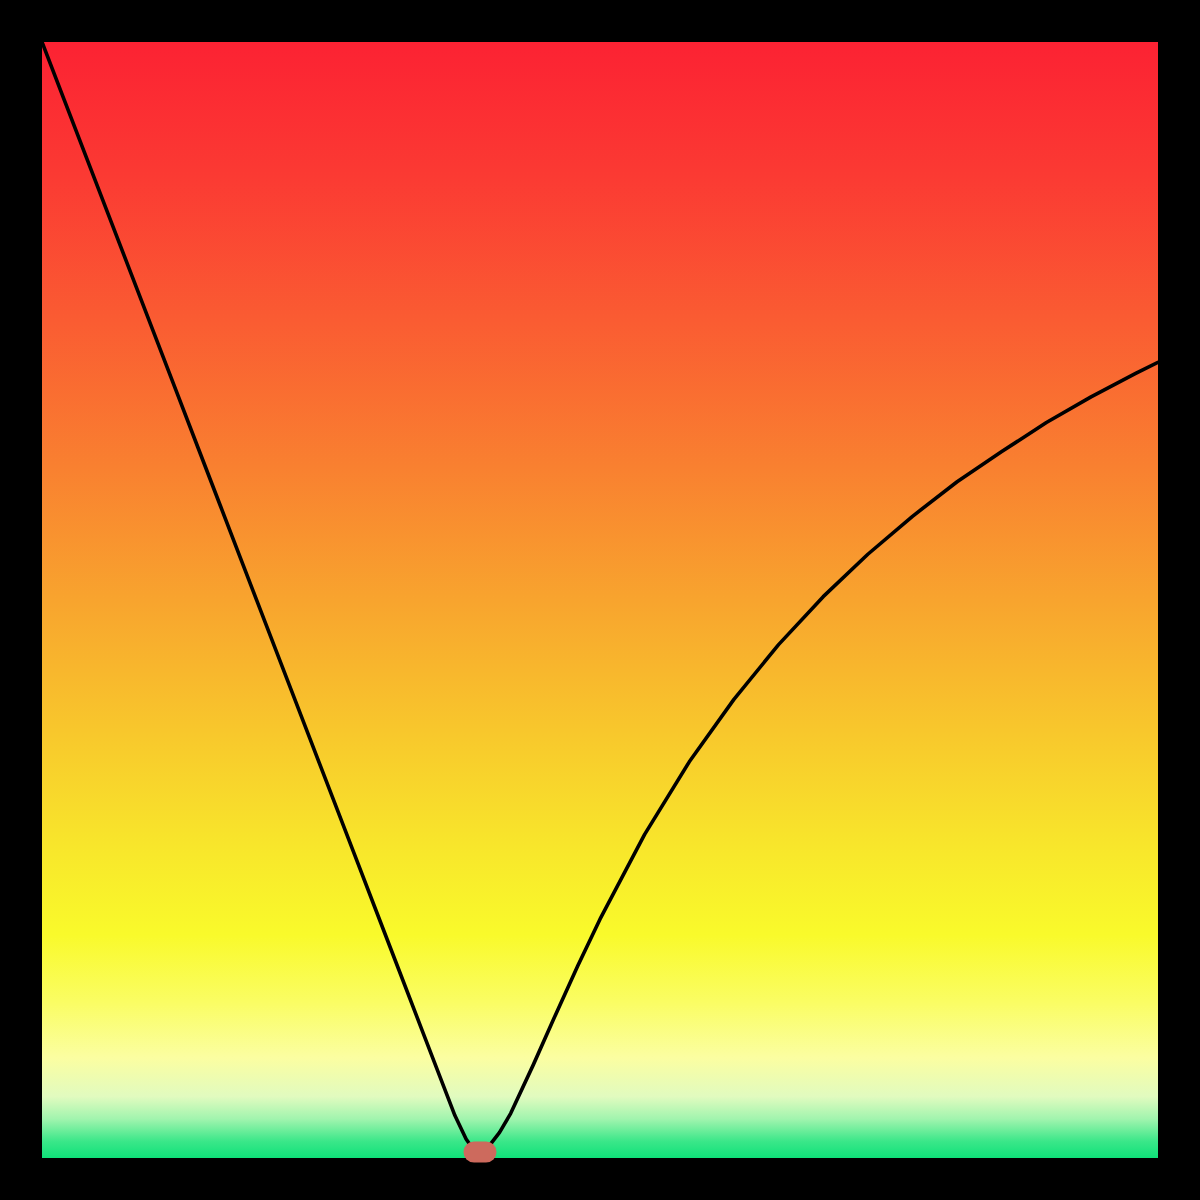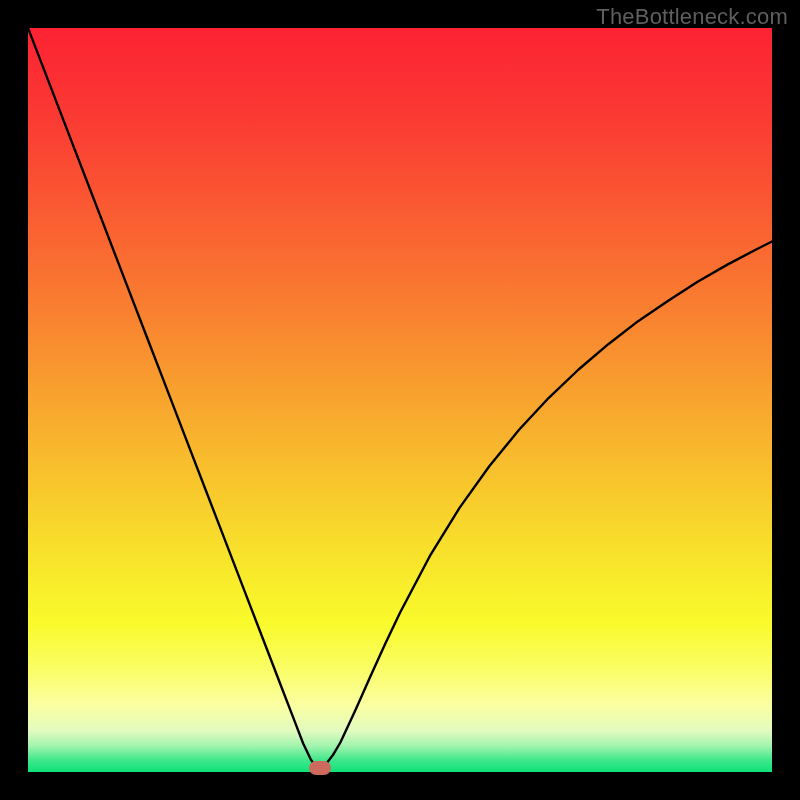--- a/index.html
+++ b/index.html
@@ -51,21 +51,20 @@
     background: #cd6a5d;
     border-radius: 7px;
     transform: translate(-50%, -50%);
     z-index: 15;
   }
 </style>
 </head>
 <body>
 
 <div class="outer">
-  <div class="watermark">TheBottleneck.com</div>
 
   <div class="plot-frame">
     <svg class="plot" viewBox="0 0 744 744" preserveAspectRatio="none">
       <defs>
         <linearGradient id="bg-grad" x1="0" y1="0" x2="0" y2="1">
             <stop offset="0.00%" stop-color="#fc2233"></stop>
             <stop offset="12.00%" stop-color="#fb3a33"></stop>
             <stop offset="25.00%" stop-color="#fa5c32"></stop>
             <stop offset="38.00%" stop-color="#f98030"></stop>
             <stop offset="50.00%" stop-color="#f8a42e"></stop>

